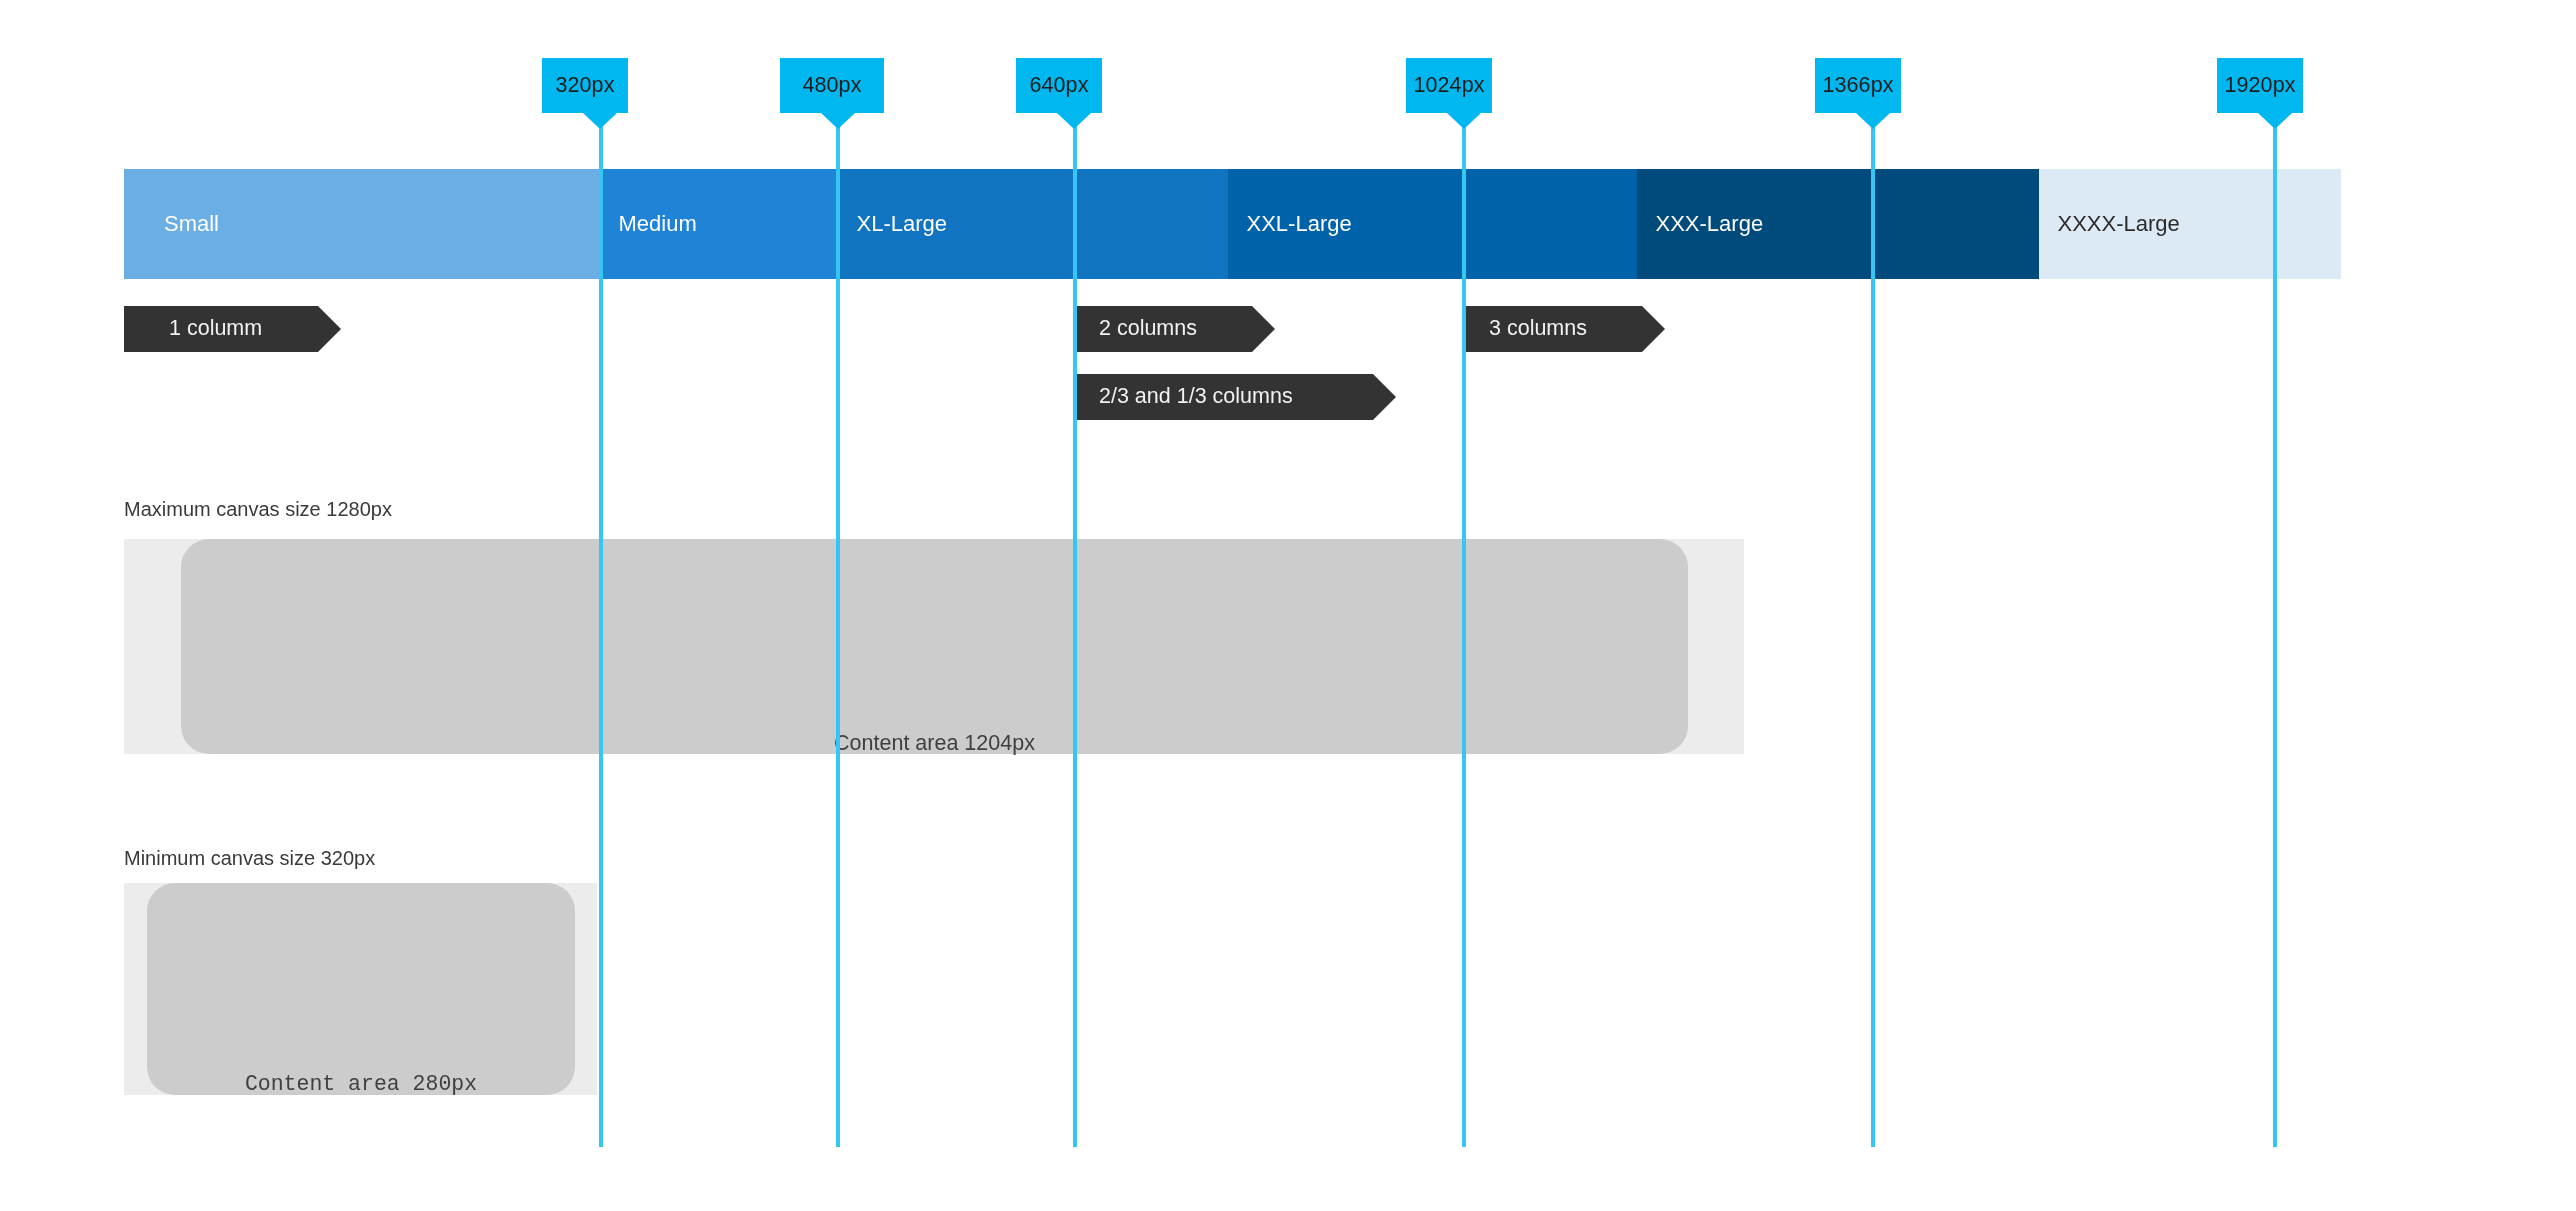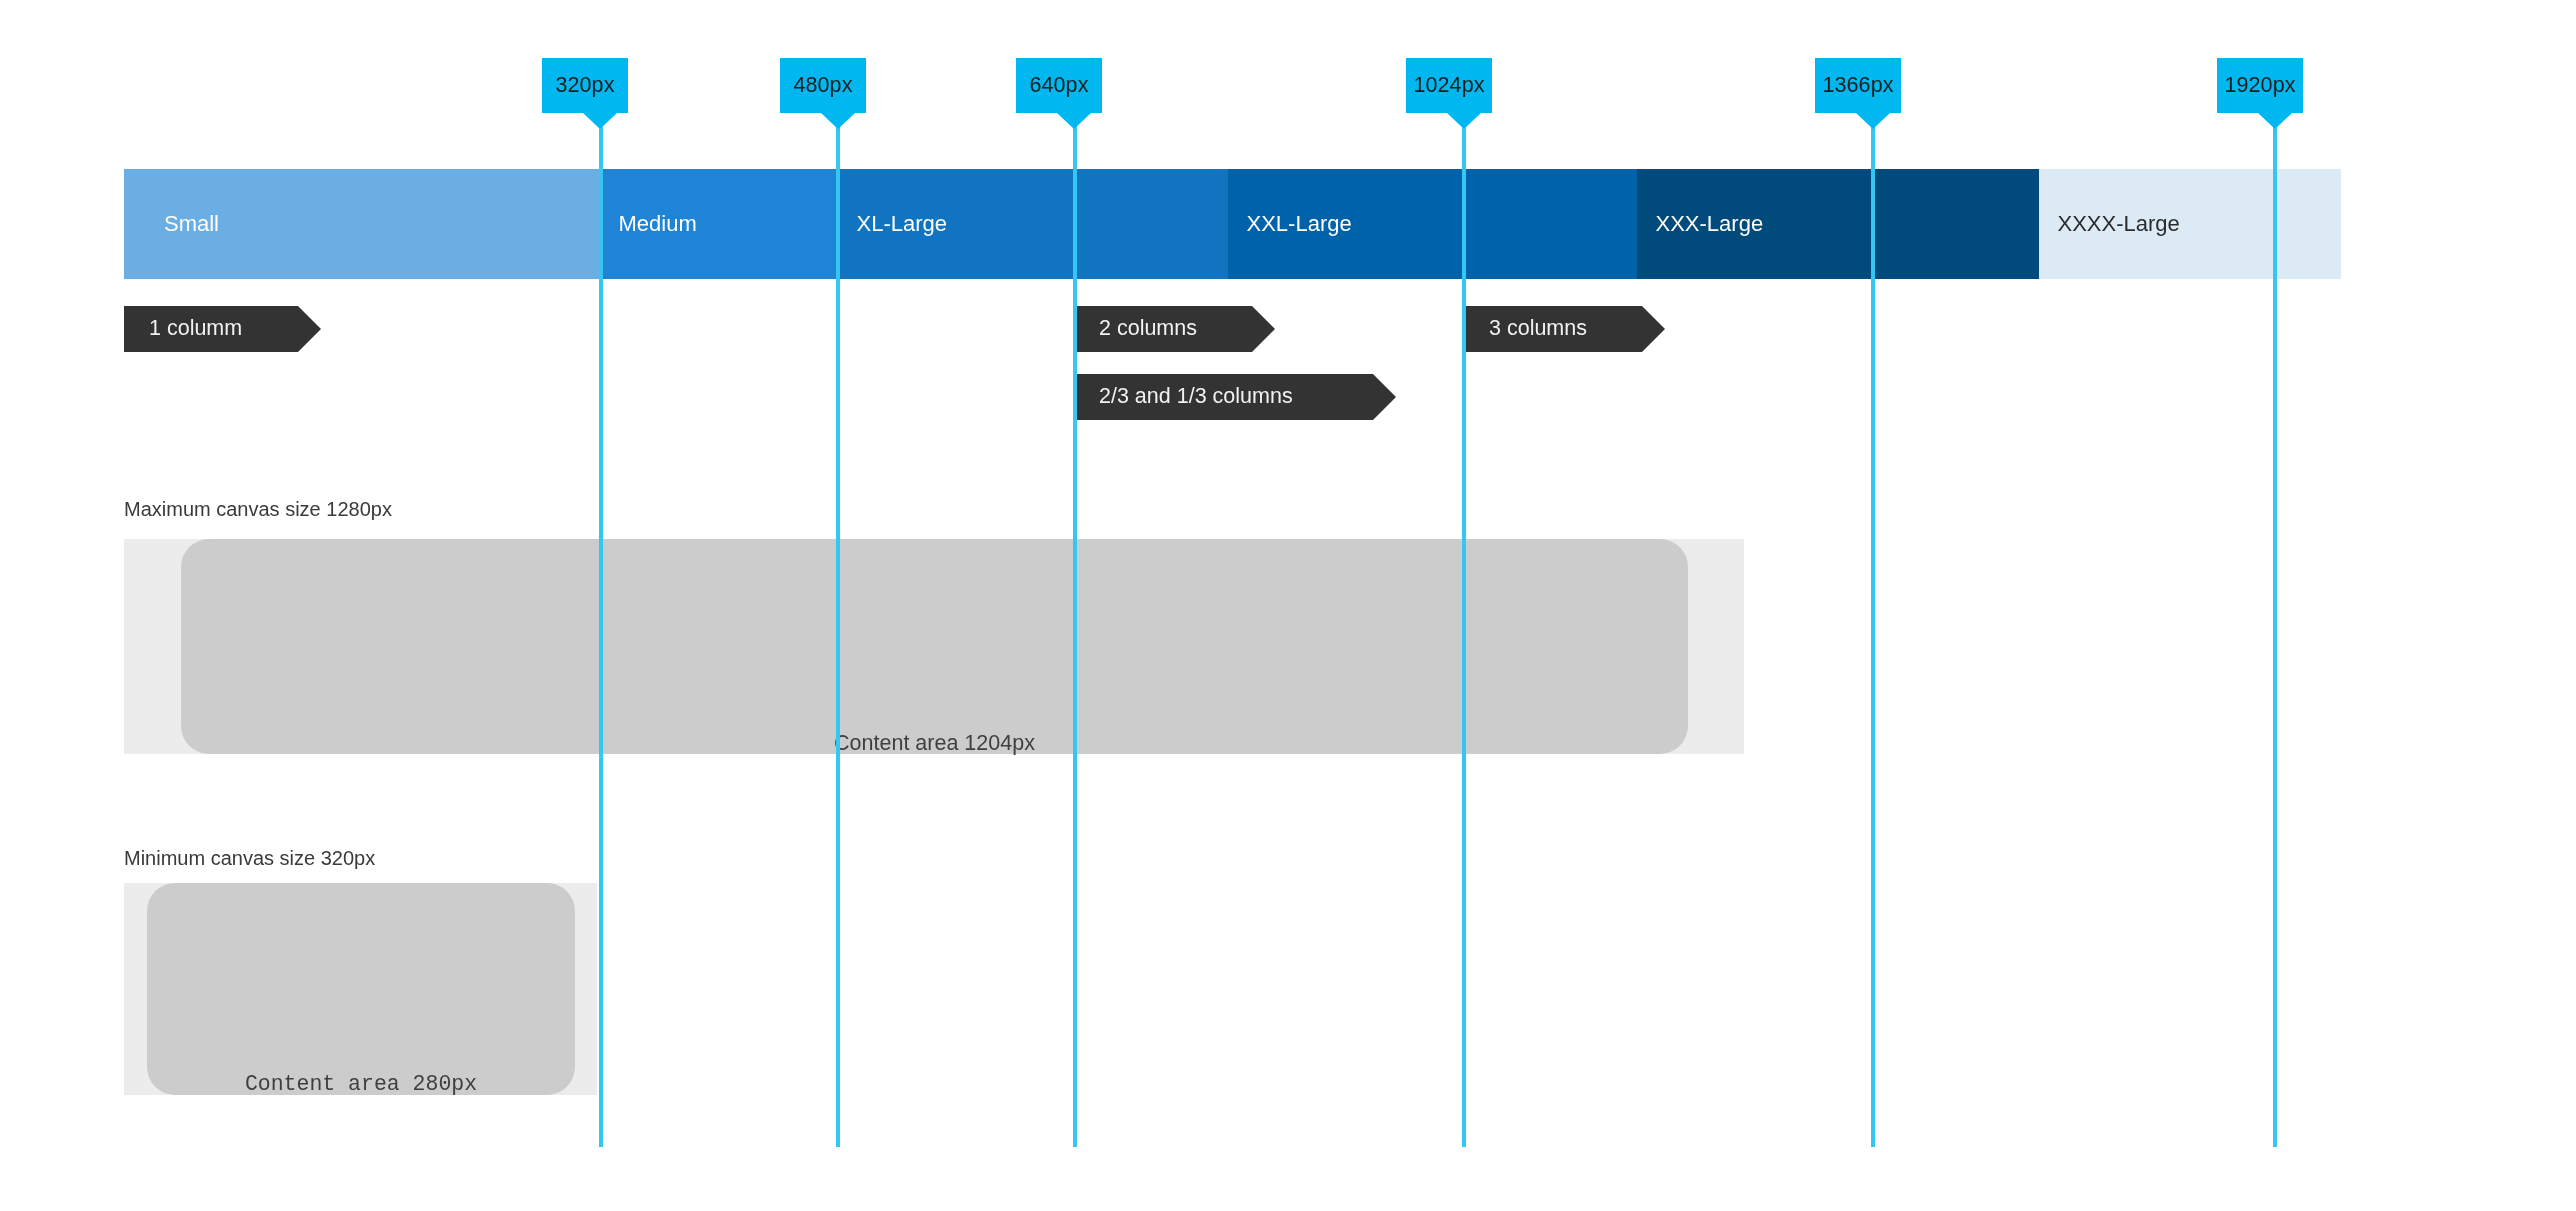--- a/index.html
+++ b/index.html
@@ -121,21 +121,21 @@
       </div>
       <div class="band dark-text" style="width: 302px; background: rgb(220, 234, 245);">
         <span class="band-label" style="color: rgb(43, 43, 43);">XXXX-Large</span>
       </div>
     </div>
   <div id="tags-layer">
       <div class="bp-tag" style="width: 86px; left: 542px; background: rgb(0, 183, 240);">
         <span class="bp-label">320px</span>
         <span class="bp-point" style="left: 41px; border-top-color: rgb(0, 183, 240);"></span>
       </div>
-      <div class="bp-tag" style="width: 86px; left: 780px; background: rgb(0, 183, 240);">
+      <div class="bp-tag" style="width: 104px; left: 780px; background: rgb(0, 183, 240);">
         <span class="bp-label">480px</span>
         <span class="bp-point" style="left: 41px; border-top-color: rgb(0, 183, 240);"></span>
       </div>
       <div class="bp-tag" style="width: 86px; left: 1016px; background: rgb(0, 183, 240);">
         <span class="bp-label">640px</span>
         <span class="bp-point" style="left: 41px; border-top-color: rgb(0, 183, 240);"></span>
       </div>
       <div class="bp-tag" style="width: 86px; left: 1406px; background: rgb(0, 183, 240);">
         <span class="bp-label">1024px</span>
         <span class="bp-point" style="left: 41px; border-top-color: rgb(0, 183, 240);"></span>
@@ -143,21 +143,21 @@
       <div class="bp-tag" style="width: 86px; left: 1815px; background: rgb(0, 183, 240);">
         <span class="bp-label">1366px</span>
         <span class="bp-point" style="left: 41px; border-top-color: rgb(0, 183, 240);"></span>
       </div>
       <div class="bp-tag" style="width: 86px; left: 2217px; background: rgb(0, 183, 240);">
         <span class="bp-label">1920px</span>
         <span class="bp-point" style="left: 41px; border-top-color: rgb(0, 183, 240);"></span>
       </div>
     </div>
   <div id="chips-layer">
-      <div class="col-chip" style="left: 124px; top: 306px; width: 174px; background: rgb(51, 51, 51);">
+      <div class="col-chip" style="left: 124px; top: 306px; width: 174px; background: rgb(51, 51, 51); padding-left: 20px;">
         <span class="chip-label">1 columm</span>
         <span class="chip-arrow" style="border-left-color: rgb(51, 51, 51);"></span>
       </div>
       <div class="col-chip" style="left: 1074px; top: 306px; width: 178px; background: rgb(51, 51, 51);">
         <span class="chip-label">2 columns</span>
         <span class="chip-arrow" style="border-left-color: rgb(51, 51, 51);"></span>
       </div>
       <div class="col-chip" style="left: 1464px; top: 306px; width: 178px; background: rgb(51, 51, 51);">
         <span class="chip-label">3 columns</span>
         <span class="chip-arrow" style="border-left-color: rgb(51, 51, 51);"></span>

